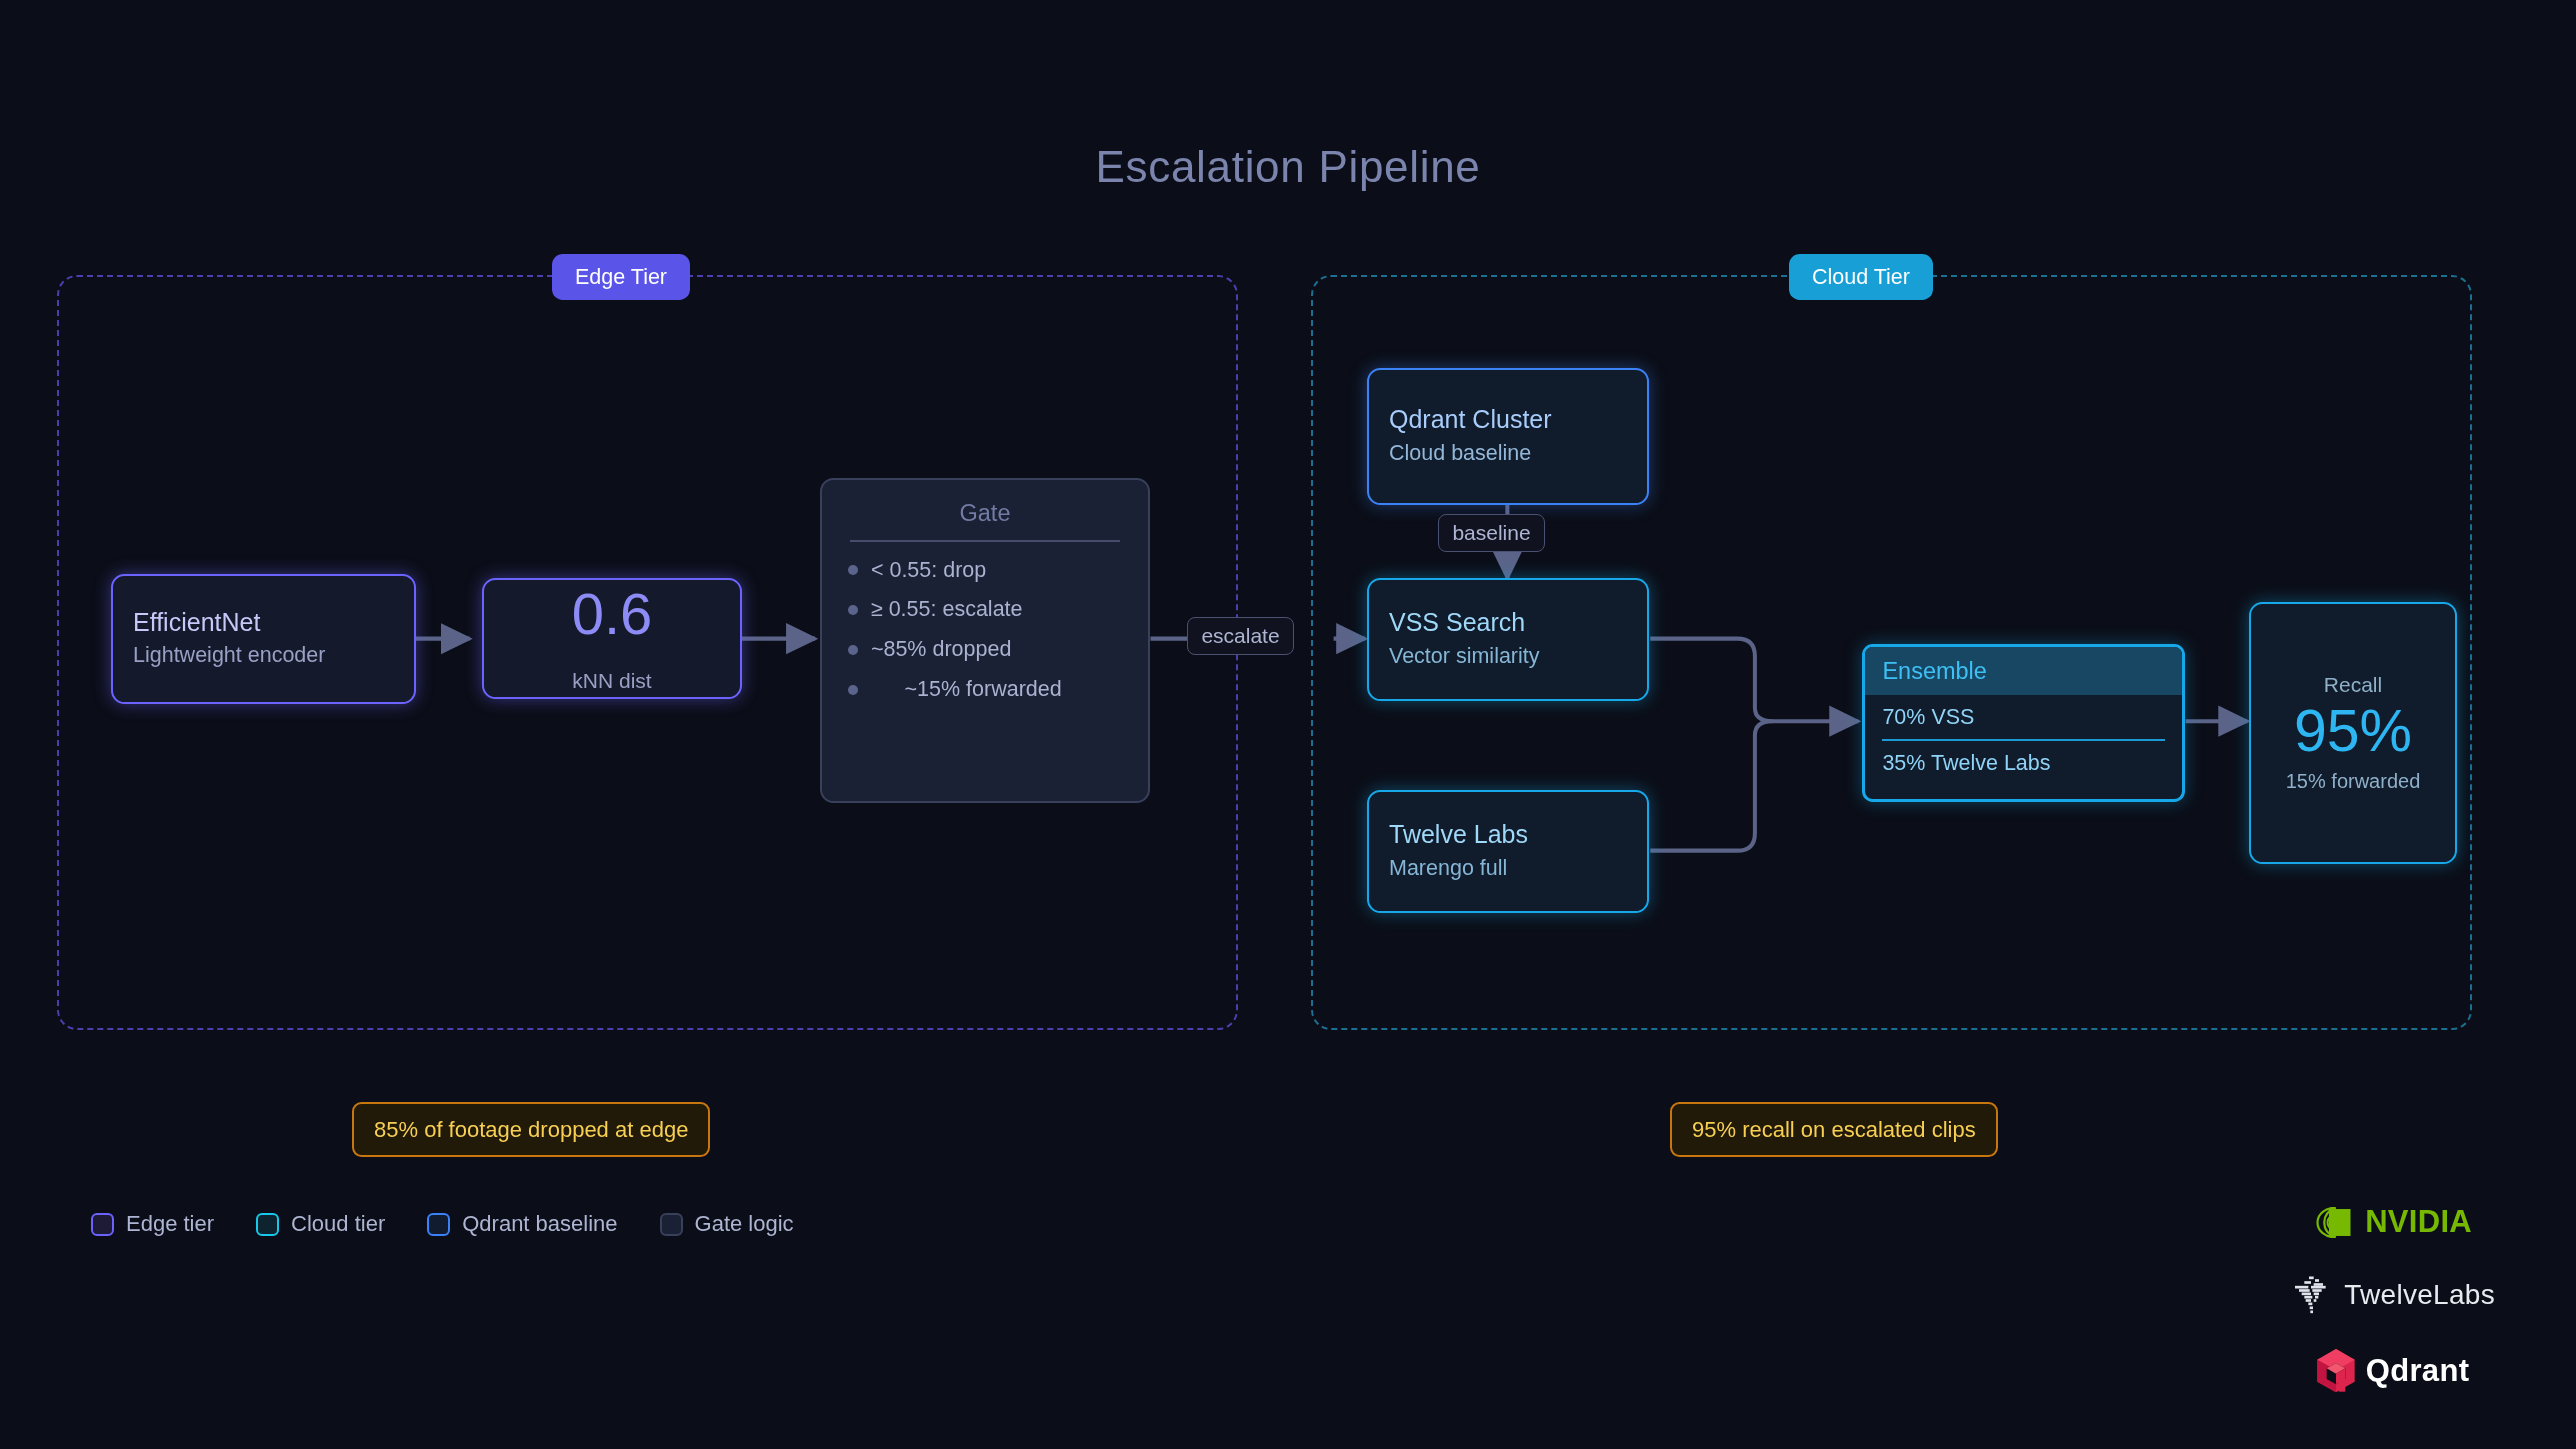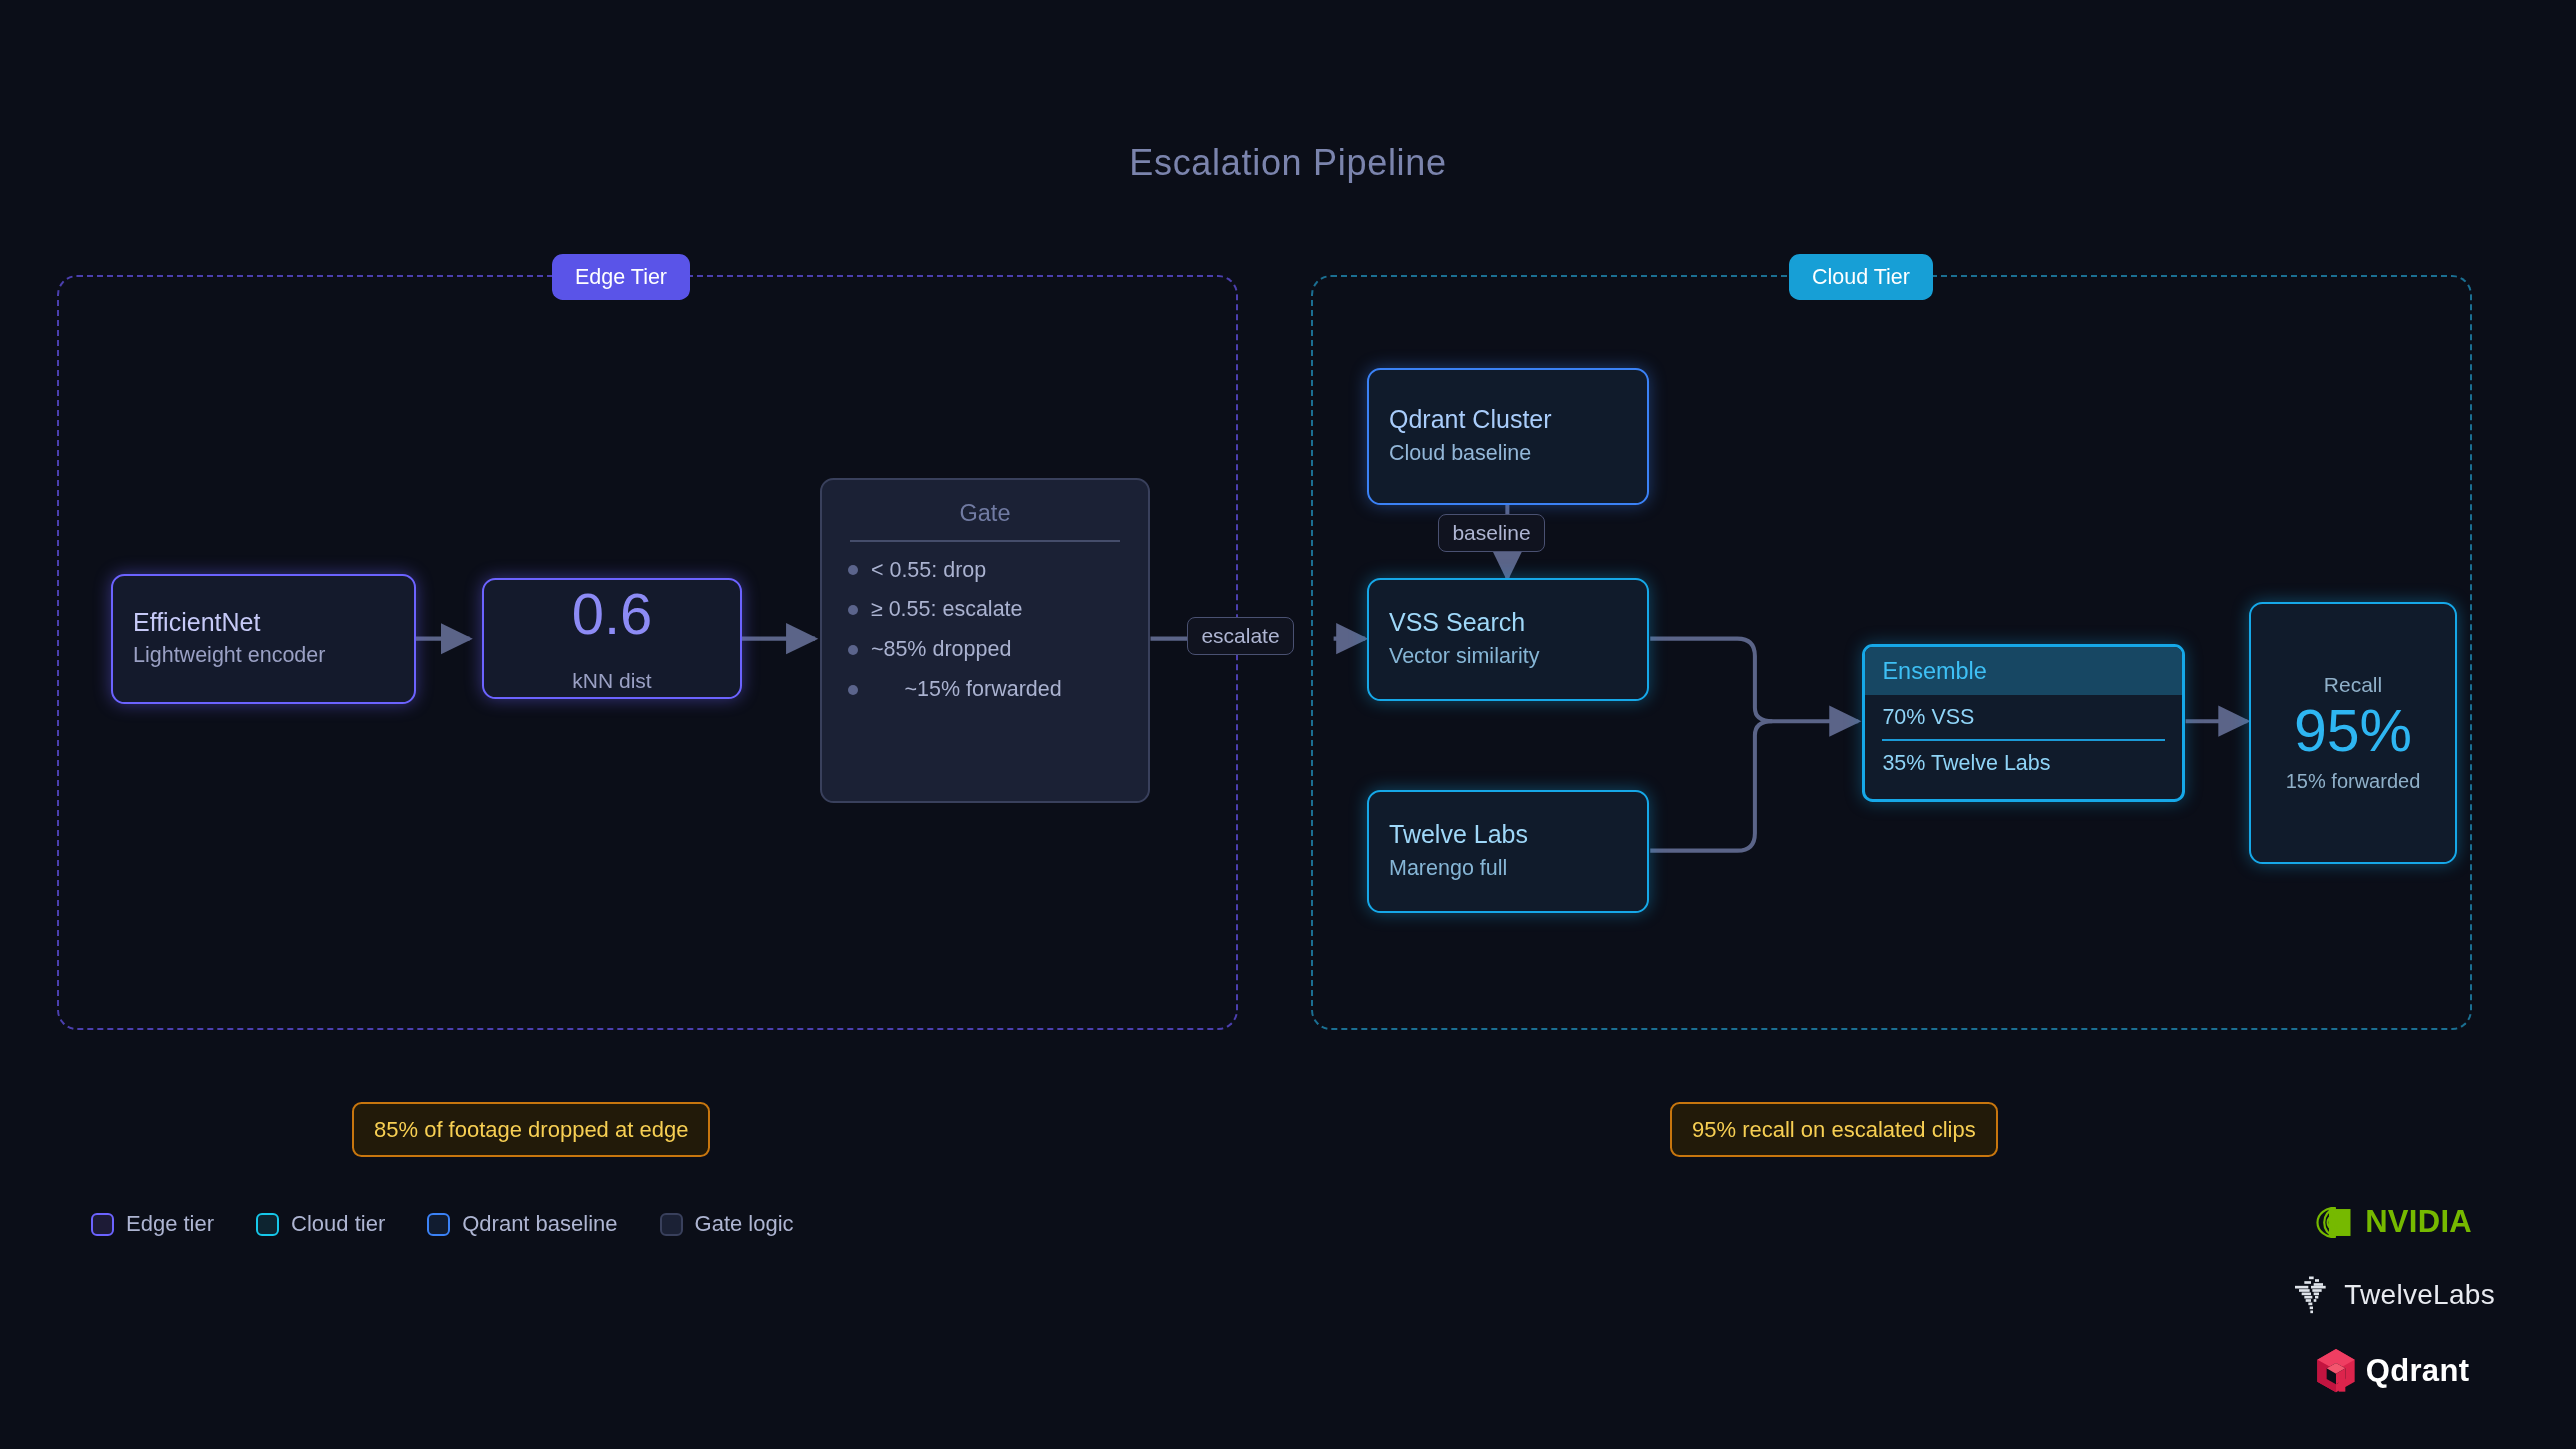--- a/index.html
+++ b/index.html
@@ -8,21 +8,21 @@
     background: #0b0e18;
     font-family: "Liberation Sans", sans-serif;
     overflow: hidden;
   }
   #stage { position: relative; width: 2576px; height: 1449px; background: #0b0e18; }
 
   
   .page-title {
     position: absolute; left: 0; top: 142px; width: 2576px;
     text-align: center;
-    font-size: 36px; font-weight: 400; letter-spacing: 0.7px;
+    font-size: 44px; font-weight: 400; letter-spacing: 0.7px;
     color: #7b84ad;
   }
 
   
   .tier {
     position: absolute;
     border-radius: 20px;
     border-width: 2px; border-style: dashed;
   }
   .tier.edge  { left: 57px;  top: 275px; width: 1181px; height: 755px; border-color: #4b3fae; }

